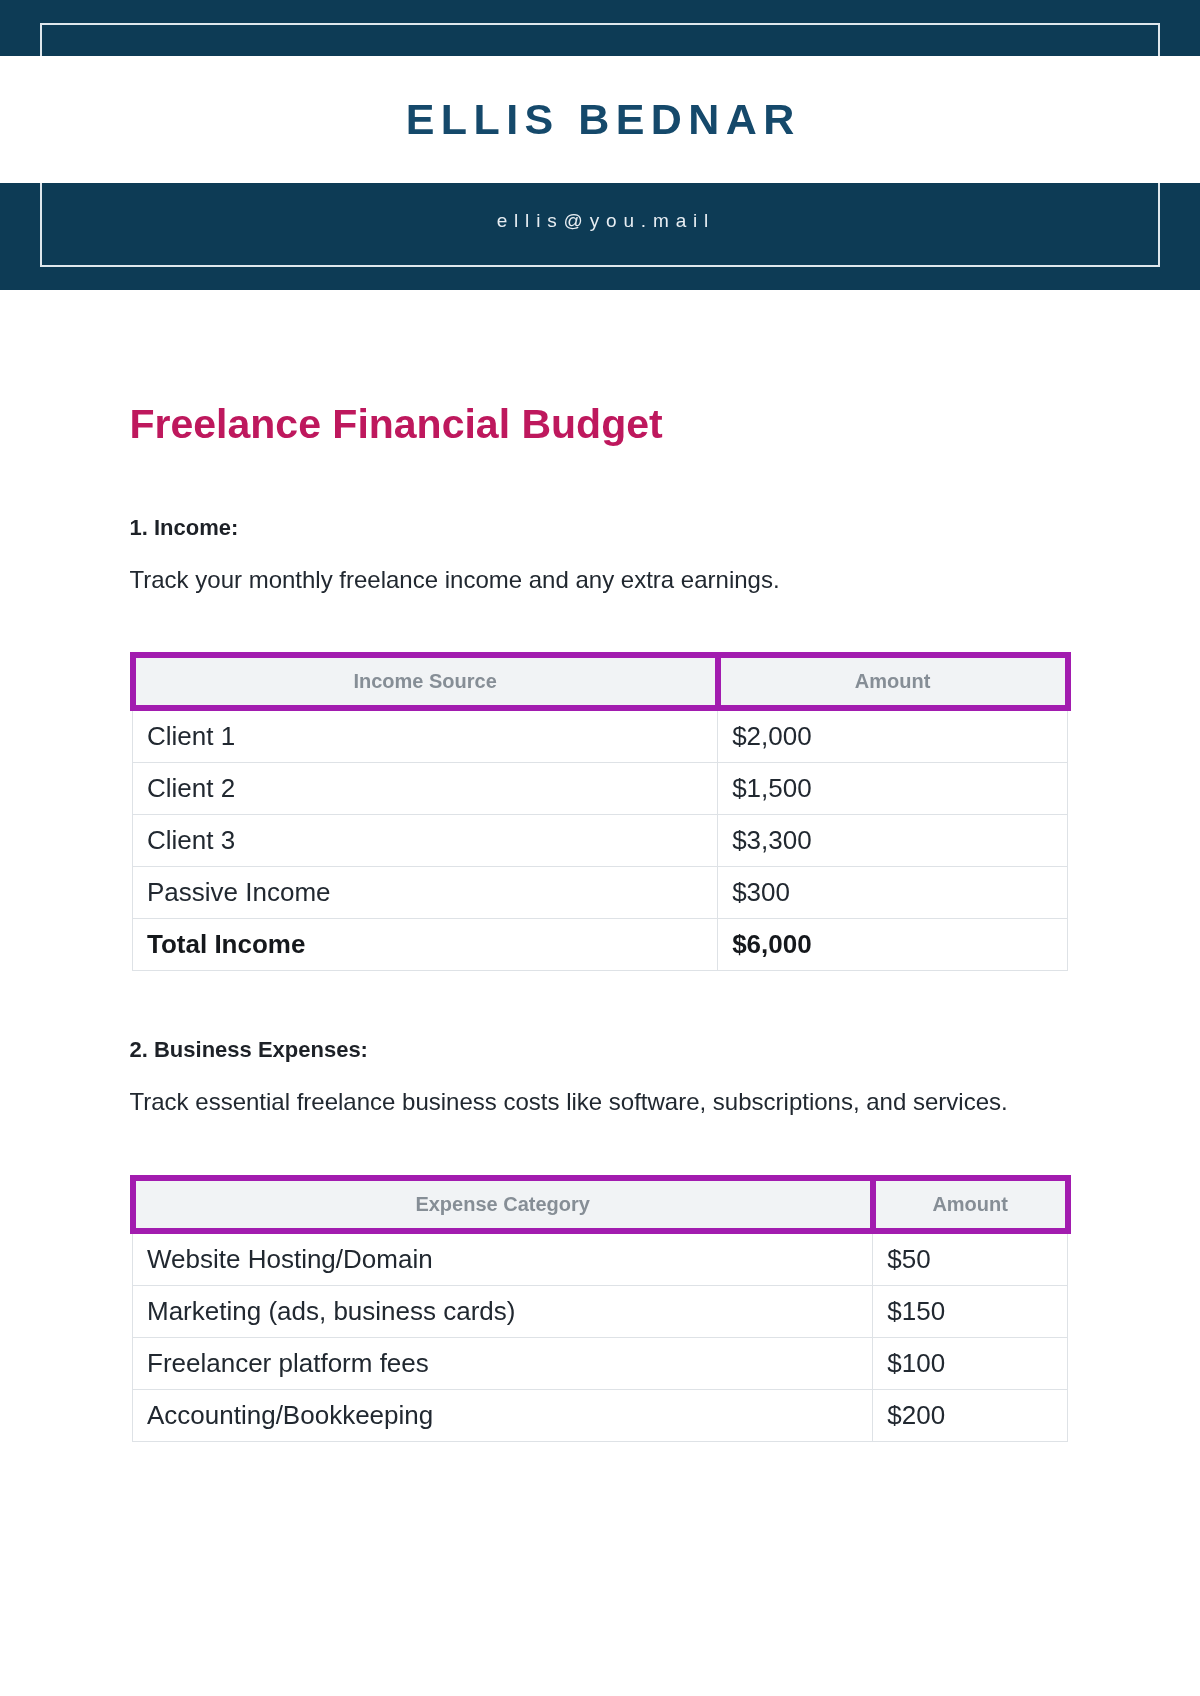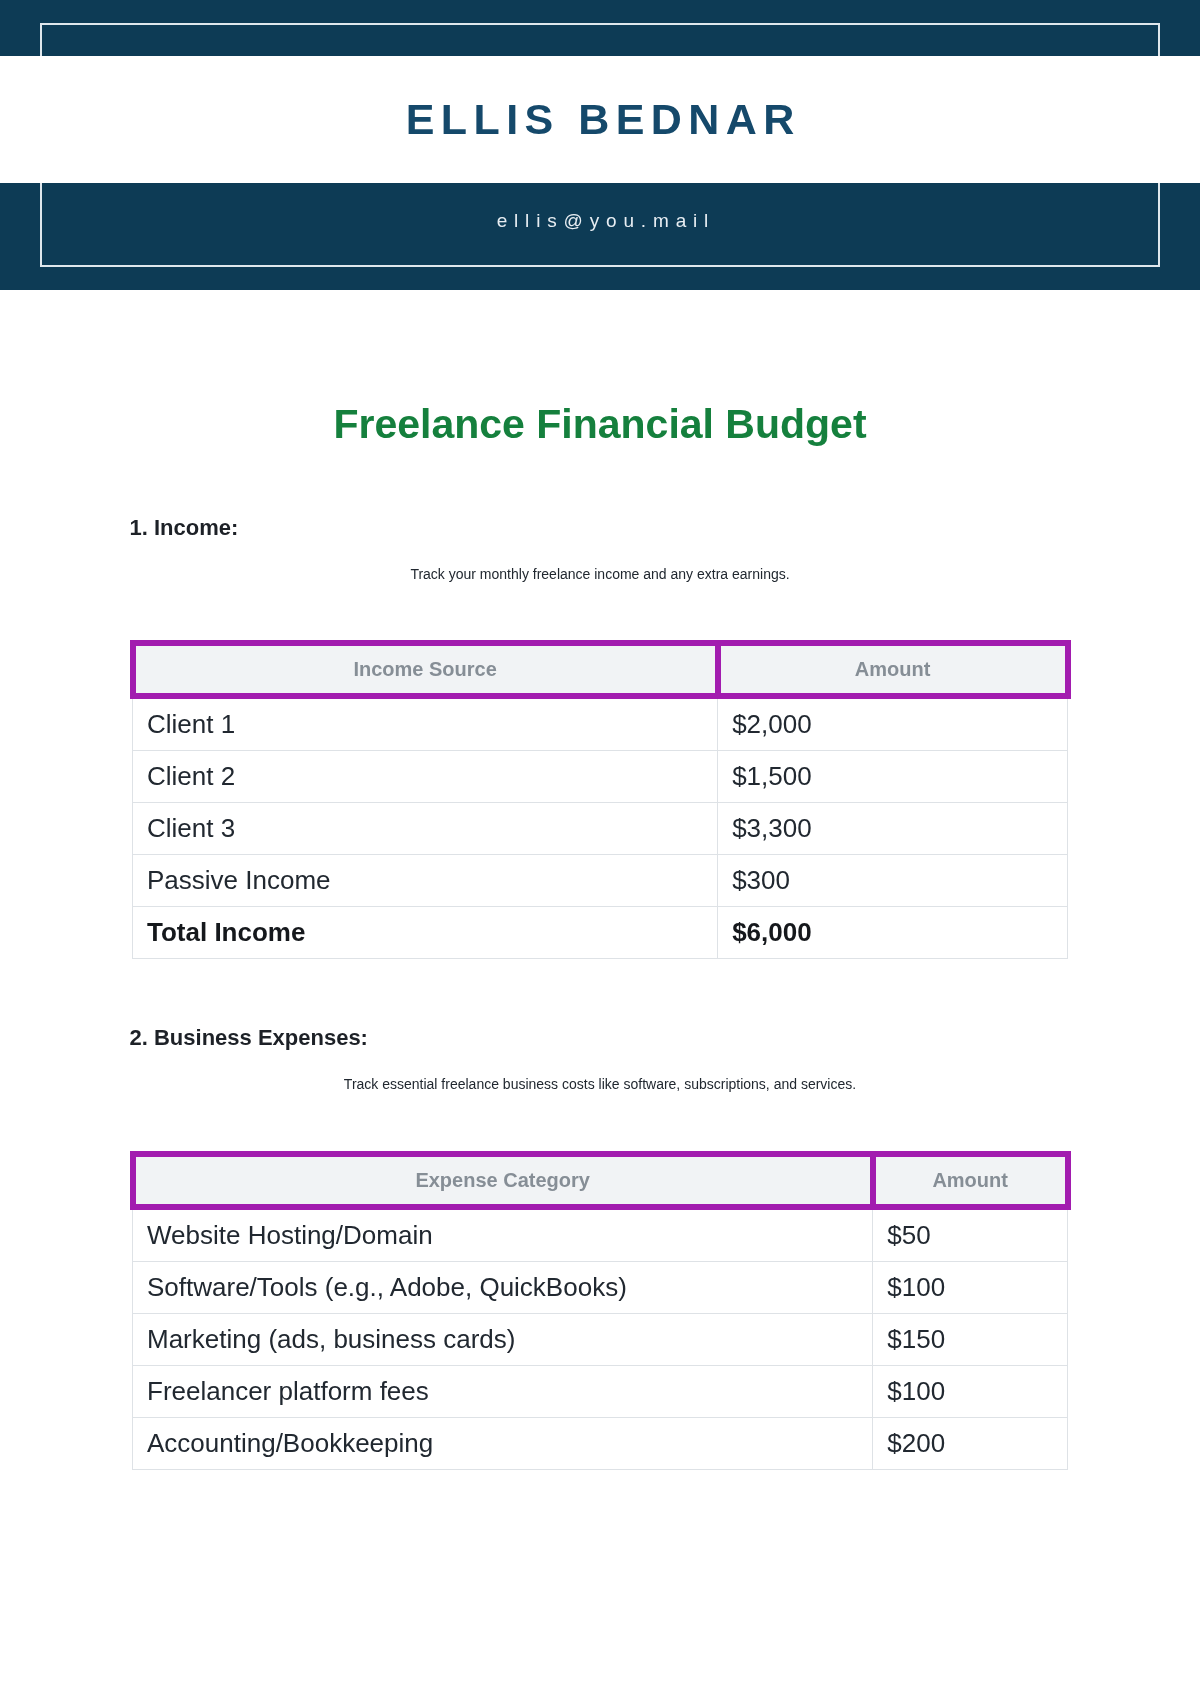--- a/index.html
+++ b/index.html
@@ -69,39 +69,38 @@
     white-space: nowrap;
   }
 
   
   .doc {
     width: 941px;
     margin: 0 auto;
   }
   .doc-title {
     margin: 110px 0 0 0;
-    text-align: center;
+    text-align: left;
     font-size: 41px;
     line-height: 1.2;
     font-weight: 700;
-    color: #15803d;
+    color: #be185d;
   }
   .section-heading {
     margin: 66px 0 0 0;
     font-size: 22px;
     line-height: 1.2;
     font-weight: 700;
     color: #1d2127;
   }
   .section-desc {
     margin: 24px 0 0 0;
-    font-size: 14px;
+    font-size: 24px;
     line-height: 1.2;
     color: #212830;
-    text-align: center;
   }
 
   
   table.budget {
     width: 100%;
     border-collapse: collapse;
     table-layout: fixed;
     margin-top: 58px;
   }
   table.budget th {
@@ -194,24 +193,20 @@
         <th class="col-label">Expense Category</th>
         <th class="col-amount">Amount</th>
       </tr>
     </thead>
     <tbody>
       <tr>
         <td>Website Hosting/Domain</td>
         <td>$50</td>
       </tr>
       <tr>
-        <td>Software/Tools (e.g., Adobe, QuickBooks)</td>
-        <td>$100</td>
-      </tr>
-      <tr>
         <td>Marketing (ads, business cards)</td>
         <td>$150</td>
       </tr>
       <tr>
         <td>Freelancer platform fees</td>
         <td>$100</td>
       </tr>
       <tr>
         <td>Accounting/Bookkeeping</td>
         <td>$200</td>

